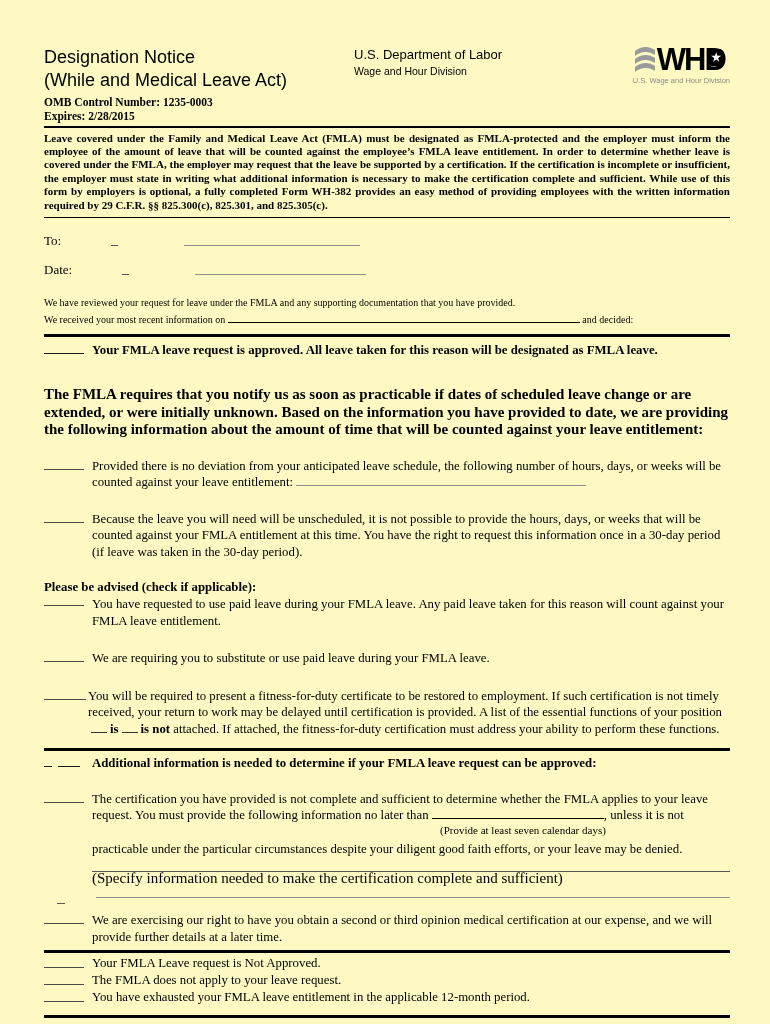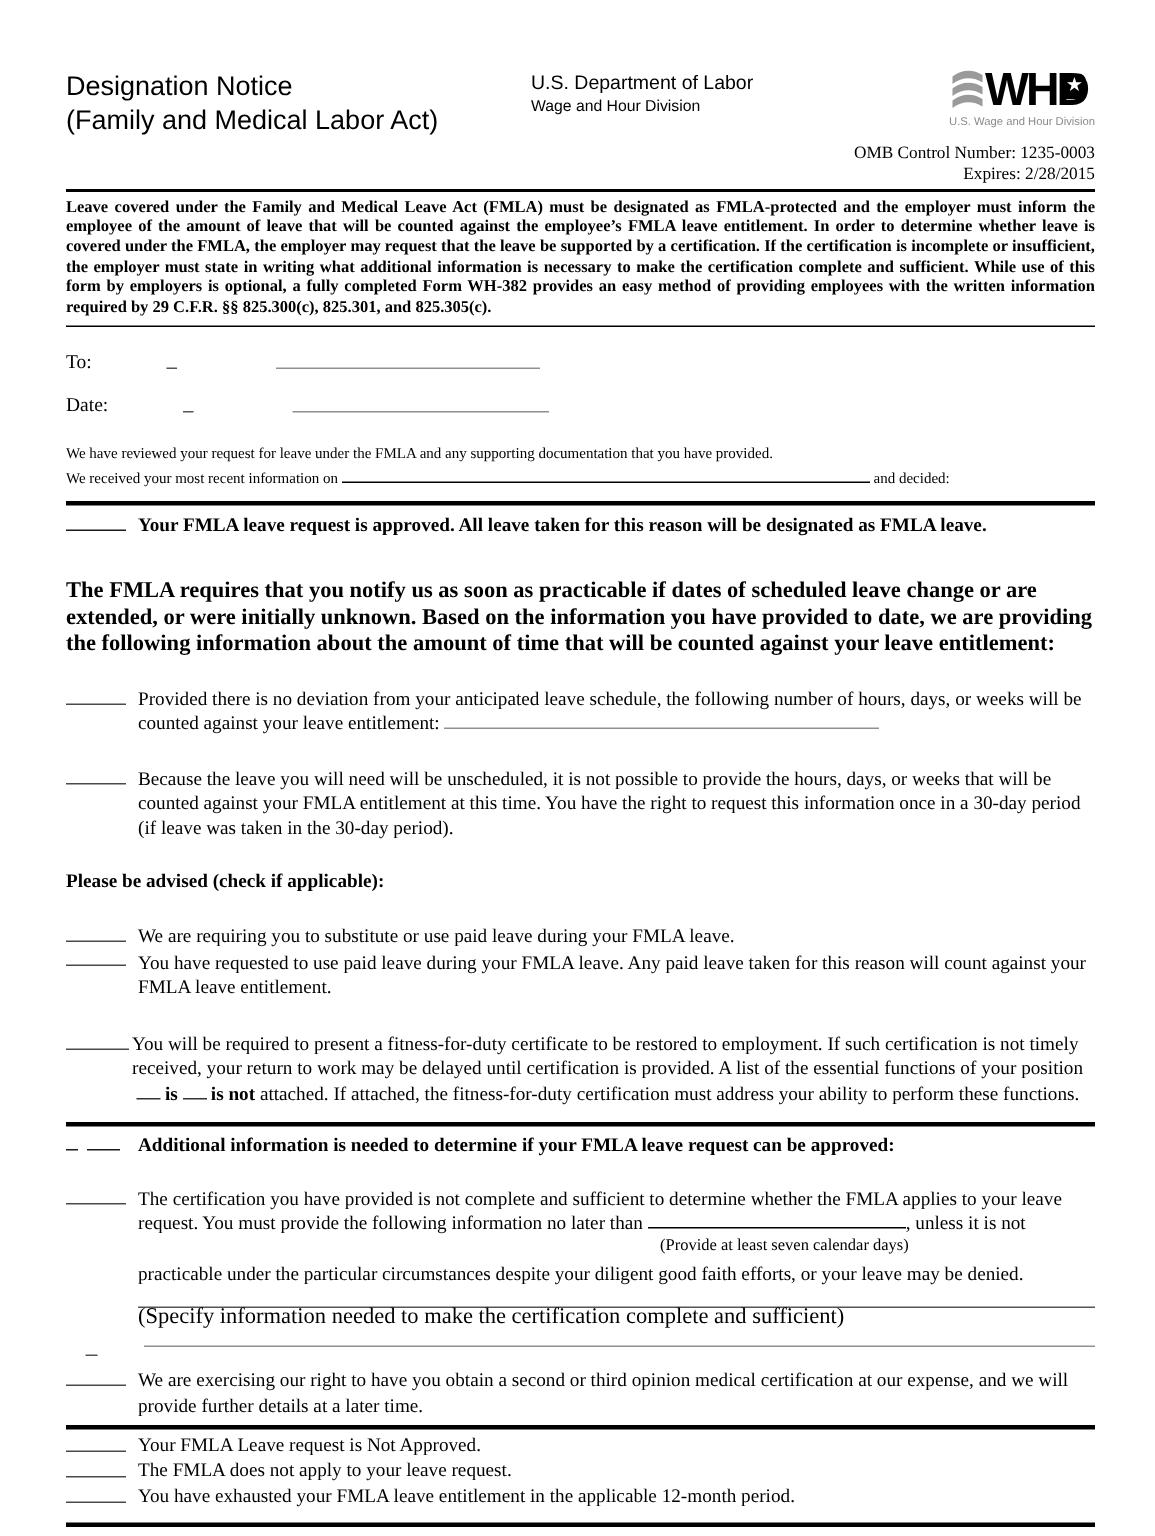--- a/index.html
+++ b/index.html
@@ -1,36 +1,36 @@
 <!DOCTYPE html>
 <html><head>
 <meta charset="utf-8">
 <style>
   * { margin:0; padding:0; box-sizing:border-box; }
   html,body { background:#e8e8e8; }
   .page {
-    width:770px; height:1024px; margin:0 auto; background:#ffffff;
+    width:770px; height:1024px; margin:0 auto; background:#fef9c3;
     font-family:"Liberation Serif", serif; color:#000;
     padding:46px 40px 0 44px; overflow:hidden; position:relative;
   }
   
   .hdr { display:flex; align-items:flex-start; }
   .hdr-title { width:310px; font-family:"Liberation Sans", sans-serif; font-size:18px; line-height:1.3; }
   .hdr-dept { font-family:"Liberation Sans", sans-serif; margin-top:1px; }
   .dept-name { font-size:13px; }
   .dept-sub { font-size:10.5px; margin-top:3px; }
   .logo { margin-left:auto; text-align:center; margin-top:-2px; }
   .logo-row { display:flex; align-items:center; }
   .wordmark { font-family:"Liberation Sans", sans-serif; font-weight:bold; font-size:31px;
               letter-spacing:-2px; position:relative; line-height:1; }
   .star-box { position:absolute; right:1px; top:5px; width:15px; height:17px;
               background:#000; border-radius:0 5px 5px 0; display:flex; align-items:center; justify-content:center; }
   .star-box span { color:#fff; font-size:11px; letter-spacing:0; }
   .logo-caption { font-family:"Liberation Sans", sans-serif; font-size:7.5px; color:#8a8a8a; margin-top:1px; }
-  .omb { text-align:right; font-size:11.5px; line-height:1.25; margin-top:2px; }
+  .omb { text-align:left; font-size:11.5px; line-height:1.25; margin-top:2px;font-weight:bold; }
   
   .rule-med { border-top:2px solid #000; margin-top:2px; }
   .rule-thick { border-top:3.5px solid #000; }
   
   .intro { font-weight:bold; font-size:11px; line-height:13.4px; text-align:justify; margin-top:4px; }
   .rule-after-intro { border-top:1.5px solid #000; margin-top:5px; }
   
   .addr-row { display:flex; font-size:13px; margin-top:15px;gap:42px; }
   .addr-row.date { margin-top:13px; }
   .mini-blank { width:7px; border-bottom:1px solid #555; align-self:flex-end; margin:0 0 3px 8px; }
@@ -56,21 +56,21 @@
   .burden-title { text-align:center; font-weight:bold; font-size:11.6px; margin-top:5px; }
 </style>
 </head>
 <body>
 
 <div class="page">
 
   <div class="hdr">
     <div class="hdr-title">
         <div>Designation Notice</div>
-        <div>(Family and Medical Labor Act)</div>
+        <div>(While and Medical Leave Act)</div>
       </div>
     <div class="hdr-dept">
       <div class="dept-name">U.S. Department of Labor</div>
       <div class="dept-sub">Wage and Hour Division</div>
     </div>
     <div class="logo">
       <div class="logo-row">
         <svg width="24" height="30" viewBox="0 0 24 30">
           <path d="M2 6 C8 1, 16 1, 22 5 L22 10 C16 6, 8 6, 2 11 Z" fill="#9a9a9a"></path>
           <path d="M2 14 C8 9, 16 9, 22 13 L22 18 C16 14, 8 14, 2 19 Z" fill="#9a9a9a"></path>
@@ -123,28 +123,28 @@
     <span class="inline-blank gray" style="width:290px"></span>
   </div>
 
   <div class="check-item" style="margin-top:20px">
     <span class="cblank"></span>
     <span>Because the leave you will need will be unscheduled, it is not possible to provide the hours, days, or weeks that will be counted against your FMLA entitlement at this time.  You have the right to request this information once in a 30-day period (if leave was taken in the 30-day period).</span>
   </div>
 
   <div class="advised">Please be advised (check if applicable):</div>
 
+  <div class="check-item" style="margin-top:1px">
+    <span class="cblank" style="top:9px"></span>
+    <span>You have requested to use paid leave during your FMLA leave.  Any paid leave taken for this reason will count against your FMLA leave entitlement.</span>
+  </div>
+
   <div class="check-item" style="margin-top:21px">
     <span class="cblank"></span>
     <span>We are requiring you to substitute or use paid leave during your FMLA leave.</span>
-  </div>
-
-  <div class="check-item" style="margin-top:1px">
-    <span class="cblank" style="top:9px"></span>
-    <span>You have requested to use paid leave during your FMLA leave.  Any paid leave taken for this reason will count against your FMLA leave entitlement.</span>
   </div>
 
   <div class="check-item" style="margin-top:21px; padding-left:44px"><span class="cblank" style="width:42px"></span><span>You will be required to present a fitness-for-duty certificate to be restored to employment.  If such certification is not timely received, your return to work may be delayed until certification is provided.  A list of the essential functions of your position</span><span class="small-inline-blank"></span><b>is</b><span class="small-inline-blank"></span><b>is not</b> <span>attached.  If attached, the fitness-for-duty certification must address your ability to perform these functions.</span></div>
 
   <div class="rule-thick" style="margin-top:11px"></div>
 
   <div class="check-item" style="margin-top:4px; font-weight:bold;">
     <span class="cblank dark" style="width:8px"></span>
     <span class="cblank dark" style="left:14px; width:22px"></span>
     <span>Additional information is needed to determine if your FMLA leave request can be approved:</span>

